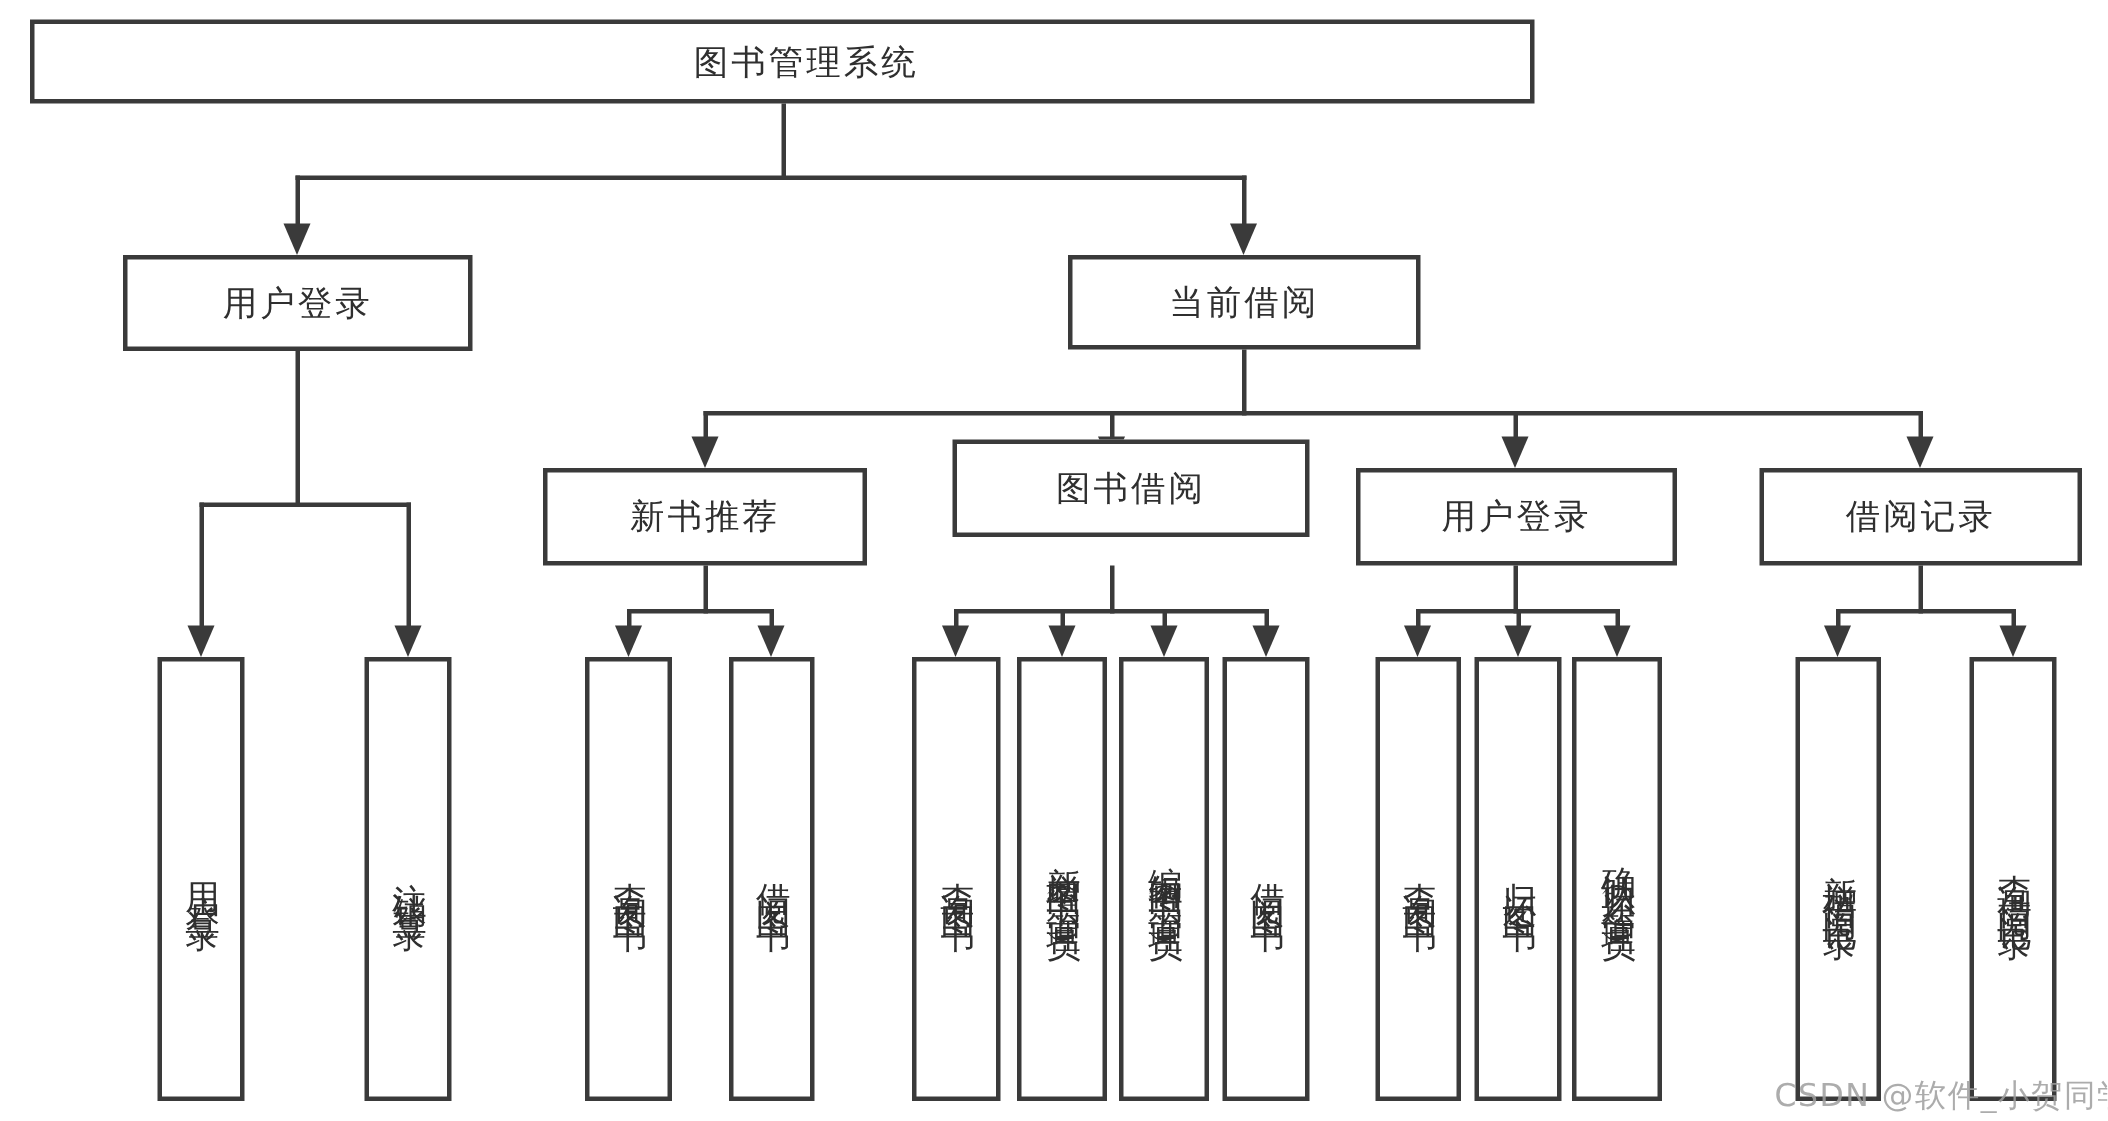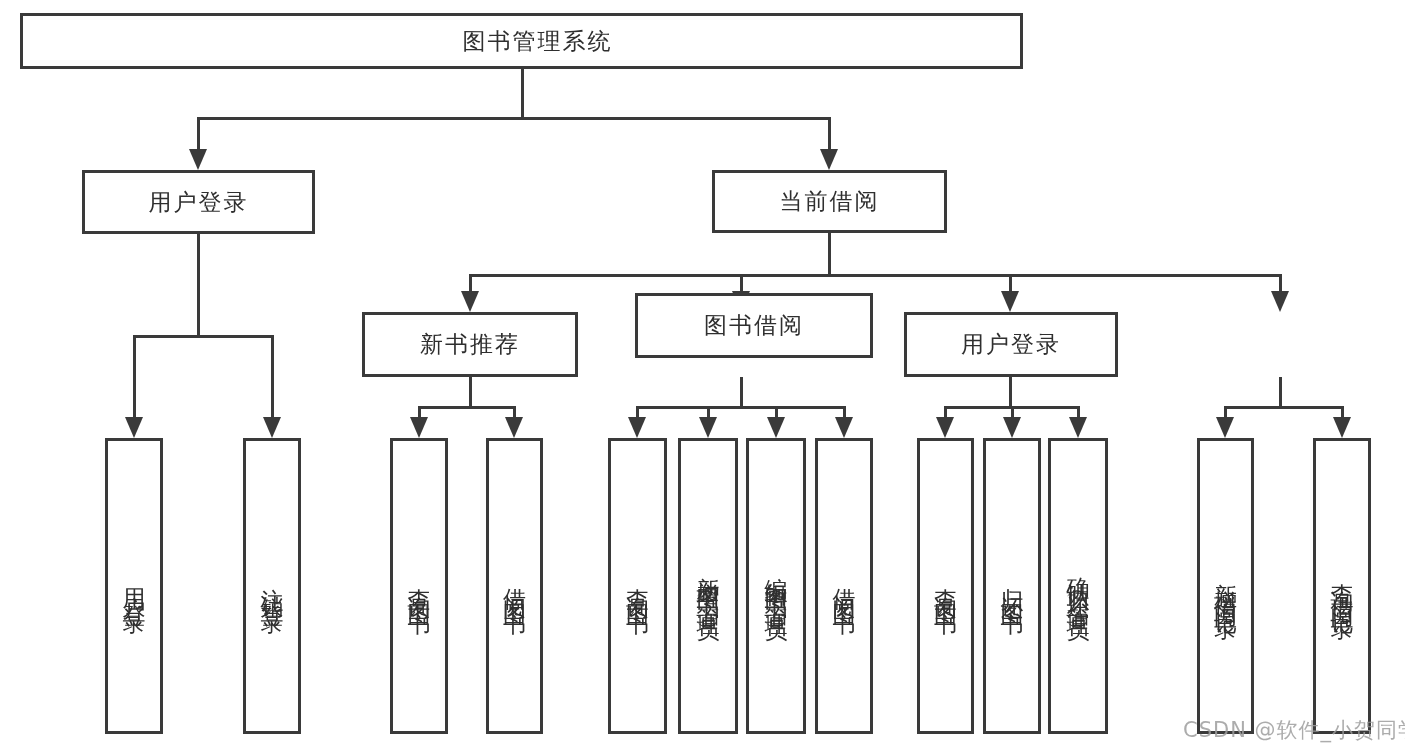--- a/index.html
+++ b/index.html
@@ -72,20 +72,23 @@
 
   <div class="box" style="left:362px;top:312px;width:216px;height:65px;">
     <span class="hlabel">新书推荐</span>
   </div>
   <div class="box" style="left:635px;top:293px;width:238px;height:65px;">
     <span class="hlabel">图书借阅</span>
   </div>
   <div class="box" style="left:904px;top:312px;width:214px;height:65px;">
     <span class="hlabel">用户登录</span>
   </div>
+  <div class="box" style="left:1173px;top:312px;width:215px;height:65px;">
+    <span class="hlabel">借阅记录</span>
+  </div>
 
   <div class="vline" style="left:469px;top:377px;height:32px;"></div>
   <div class="hline" style="left:418px;top:406px;width:98px;"></div>
   <div class="vline" style="left:418px;top:406px;height:14px;"></div>
   <div class="arrow" style="left:410px;top:417px;"></div>
   <div class="vline" style="left:513px;top:406px;height:14px;"></div>
   <div class="arrow" style="left:505px;top:417px;"></div>
 
   <div class="vline" style="left:740px;top:377px;height:32px;"></div>
   <div class="hline" style="left:636px;top:406px;width:210px;"></div>

